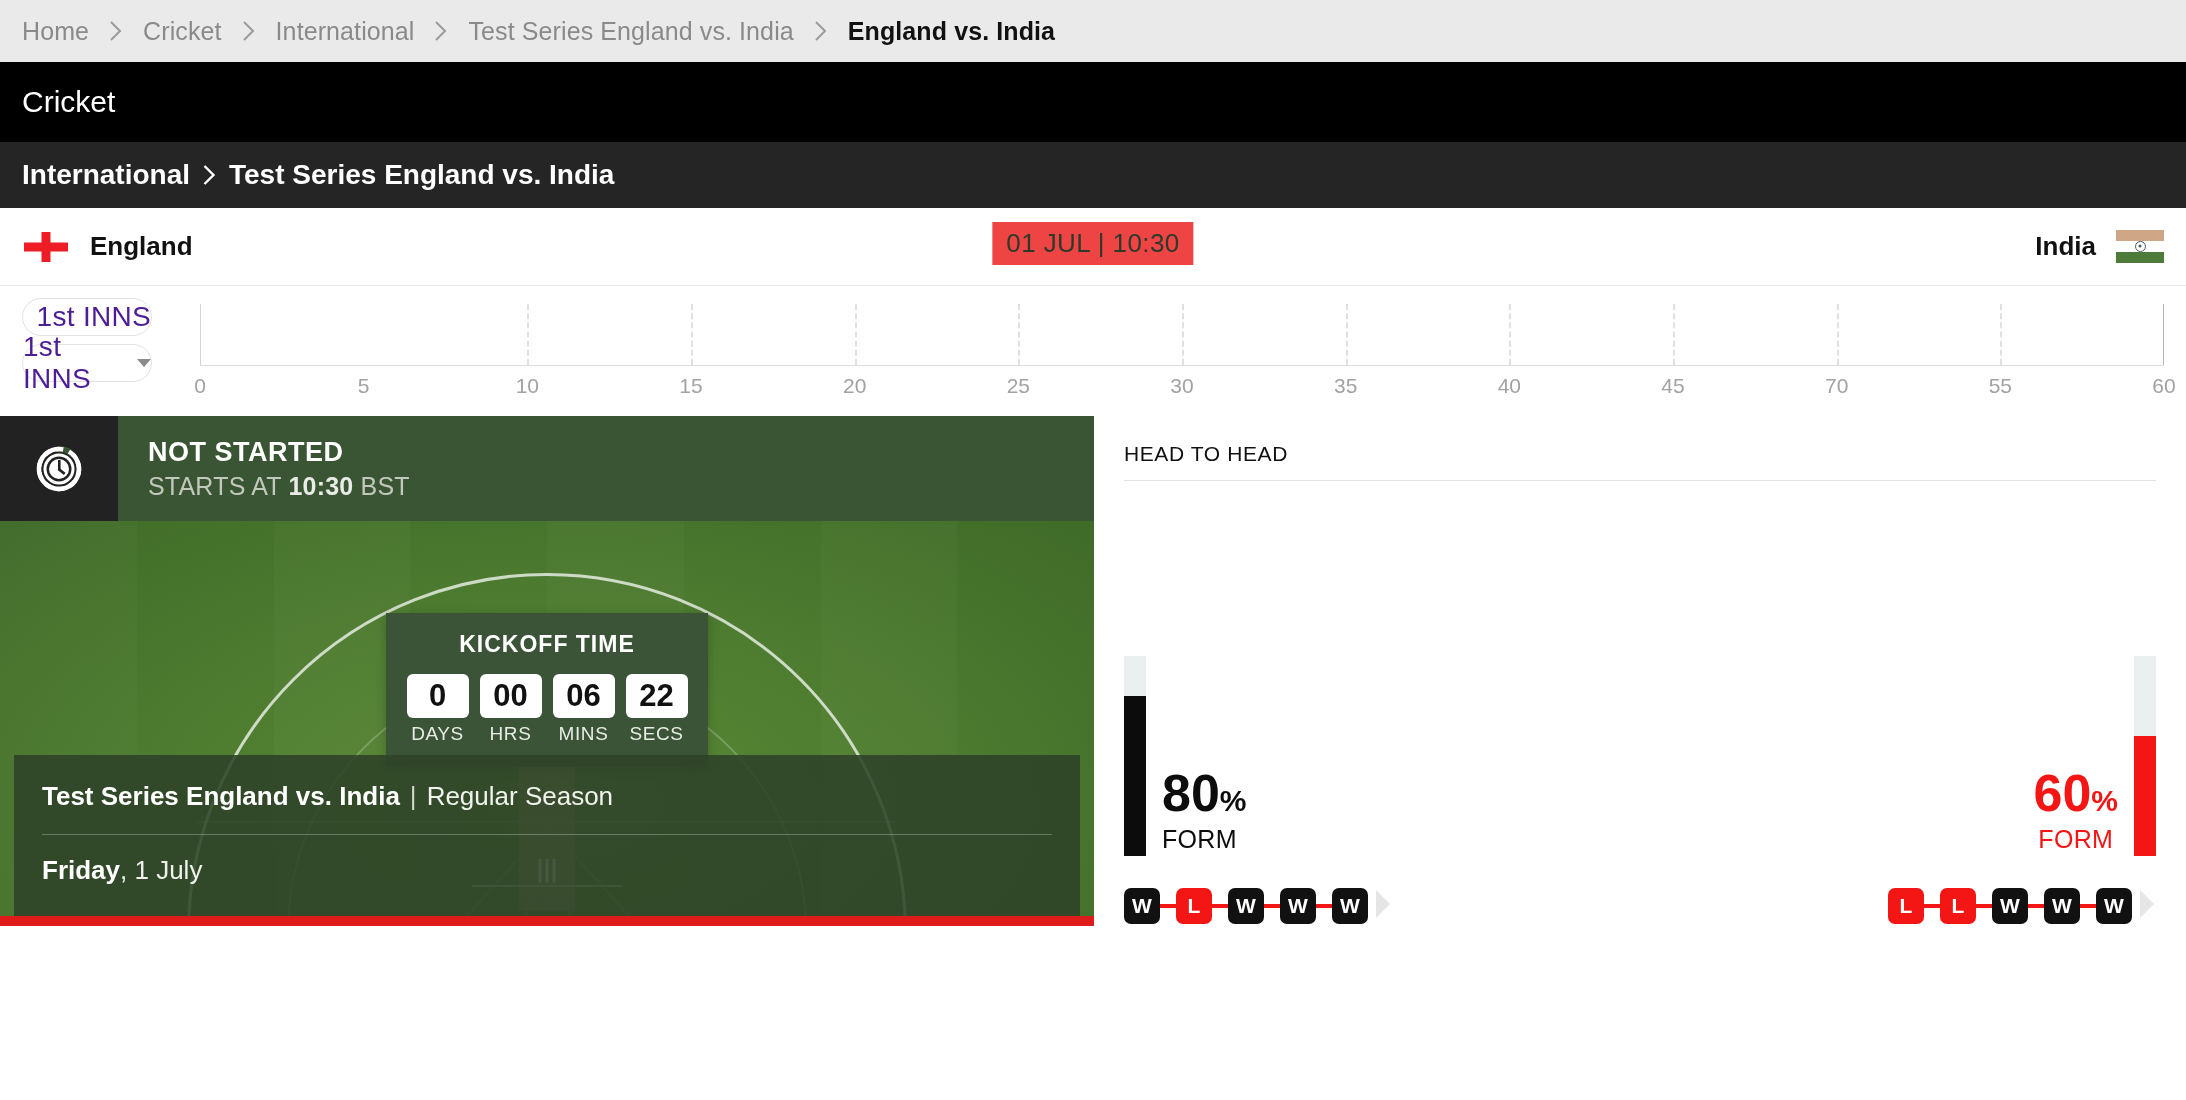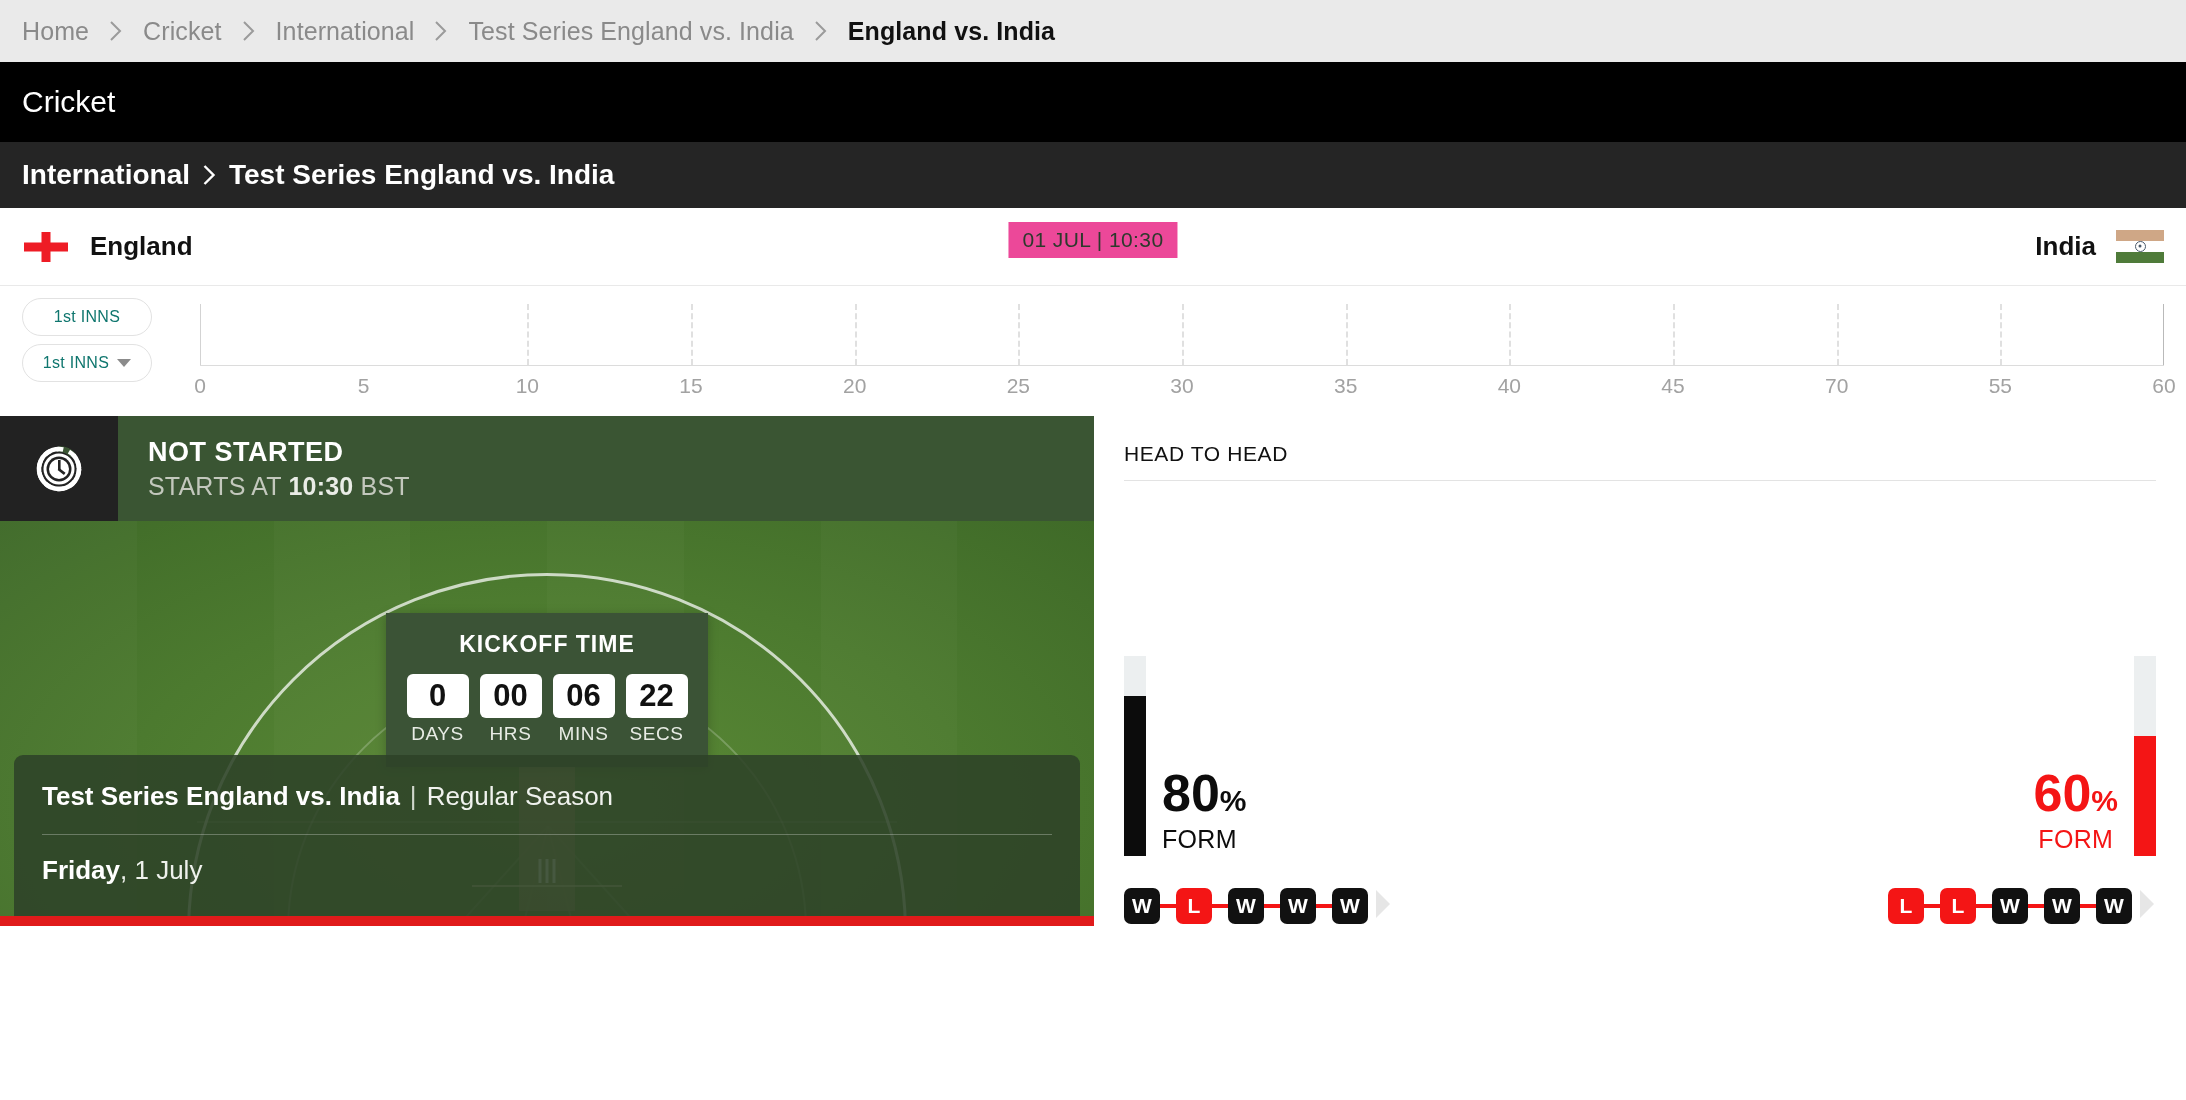--- a/index.html
+++ b/index.html
@@ -60,33 +60,33 @@
   .flag-ind .saffron { background: #cfa786; }
   .flag-ind .white { background: #ffffff; display:flex; align-items:center; justify-content:center; }
   .flag-ind .green { background: #4f7b3a; }
   .chakra { width: 11px; height: 11px; border-radius: 50%;
     border: 1.6px solid #4a5a6b; position: relative; }
   .chakra::after { content:""; position:absolute; left:50%; top:50%; width:3px; height:3px;
     background:#4a5a6b; border-radius:50%; transform: translate(-50%,-50%); }
 
   .datechip {
     position: absolute; left: 50%; top: 14px; transform: translateX(-50%);
-    background: #ec4899; color: #2c3a2c; font-size: 21px; letter-spacing: .4px;
+    background: #ef4444; color: #2c3a2c; font-size: 26px; letter-spacing: .4px;
     padding: 6px 14px; white-space: nowrap;
   }
 
   
   .chartrow { position: relative; height: 130px; background: #fff; }
   .innings-pills {
     position: absolute; left: 22px; top: 12px; display: flex; flex-direction: column; gap: 8px;
   }
   .pill {
     width: 130px; height: 38px; border: 1px solid #e2e2e2; border-radius: 20px;
-    display: flex; align-items: center; justify-content: center; gap: 8px;
-    font-size: 16px; color: #0f766e; background: #fff; letter-spacing: .3px;
+    display: flex; align-items: center; justify-content: flex-end; gap: 8px;
+    font-size: 28px; color: #4c1d95; background: #fff; letter-spacing: .3px;
   }
   .caret { width: 0; height: 0; border-left: 7px solid transparent;
     border-right: 7px solid transparent; border-top: 8px solid #8b8b8b; }
 
   .axiswrap { position: absolute; left: 200px; right: 22px; top: 18px; height: 100px; }
   .axis-area { position: relative; height: 62px; border-bottom: 1px solid #dcdcdc; }
   .axis-area .edge-l { position: absolute; left: 0; top: 0; bottom: 0; width: 1px; background: #d3d3d3; }
   .axis-area .edge-r { position: absolute; right: 0; top: 0; bottom: 0; width: 1px; background: #b9b9b9; }
   .gridline { position: absolute; top: 0; bottom: 0; width: 0;
     border-left: 2px dashed #e0e0e0; }
@@ -150,21 +150,21 @@
   .clock { width: 62px; }
   .clock-box {
     background: #fff; border-radius: 6px; height: 44px;
     display: flex; align-items: center; justify-content: center;
     font-size: 31px; font-weight: 700; color: #111;
   }
   .clock-lbl { margin-top: 5px; color: #e8ece5; font-size: 19px; letter-spacing: .6px; }
 
   .matchinfo {
     position: absolute; left: 14px; bottom: 0px; width: 1066px;
-    background: rgba(46,66,40,.88); padding: 26px 28px 40px; border-radius: 9px;
+    background: rgba(46,66,40,.88); padding: 26px 28px 40px;
   }
   .mi-row1 { font-size: 26px; color: #fff; }
   .mi-row1 b { font-weight: 700; }
   .mi-row1 .sep { color: #cfd6cb; padding: 0 10px; }
   .mi-row1 .reg { color: #f0f2ee; }
   .mi-div { height: 1px; background: rgba(255,255,255,.28); margin: 22px 0 20px; }
   .mi-row2 { font-size: 26px; color: #eef1ec; }
   .mi-row2 b { font-weight: 700; color: #fff; }
 
   

